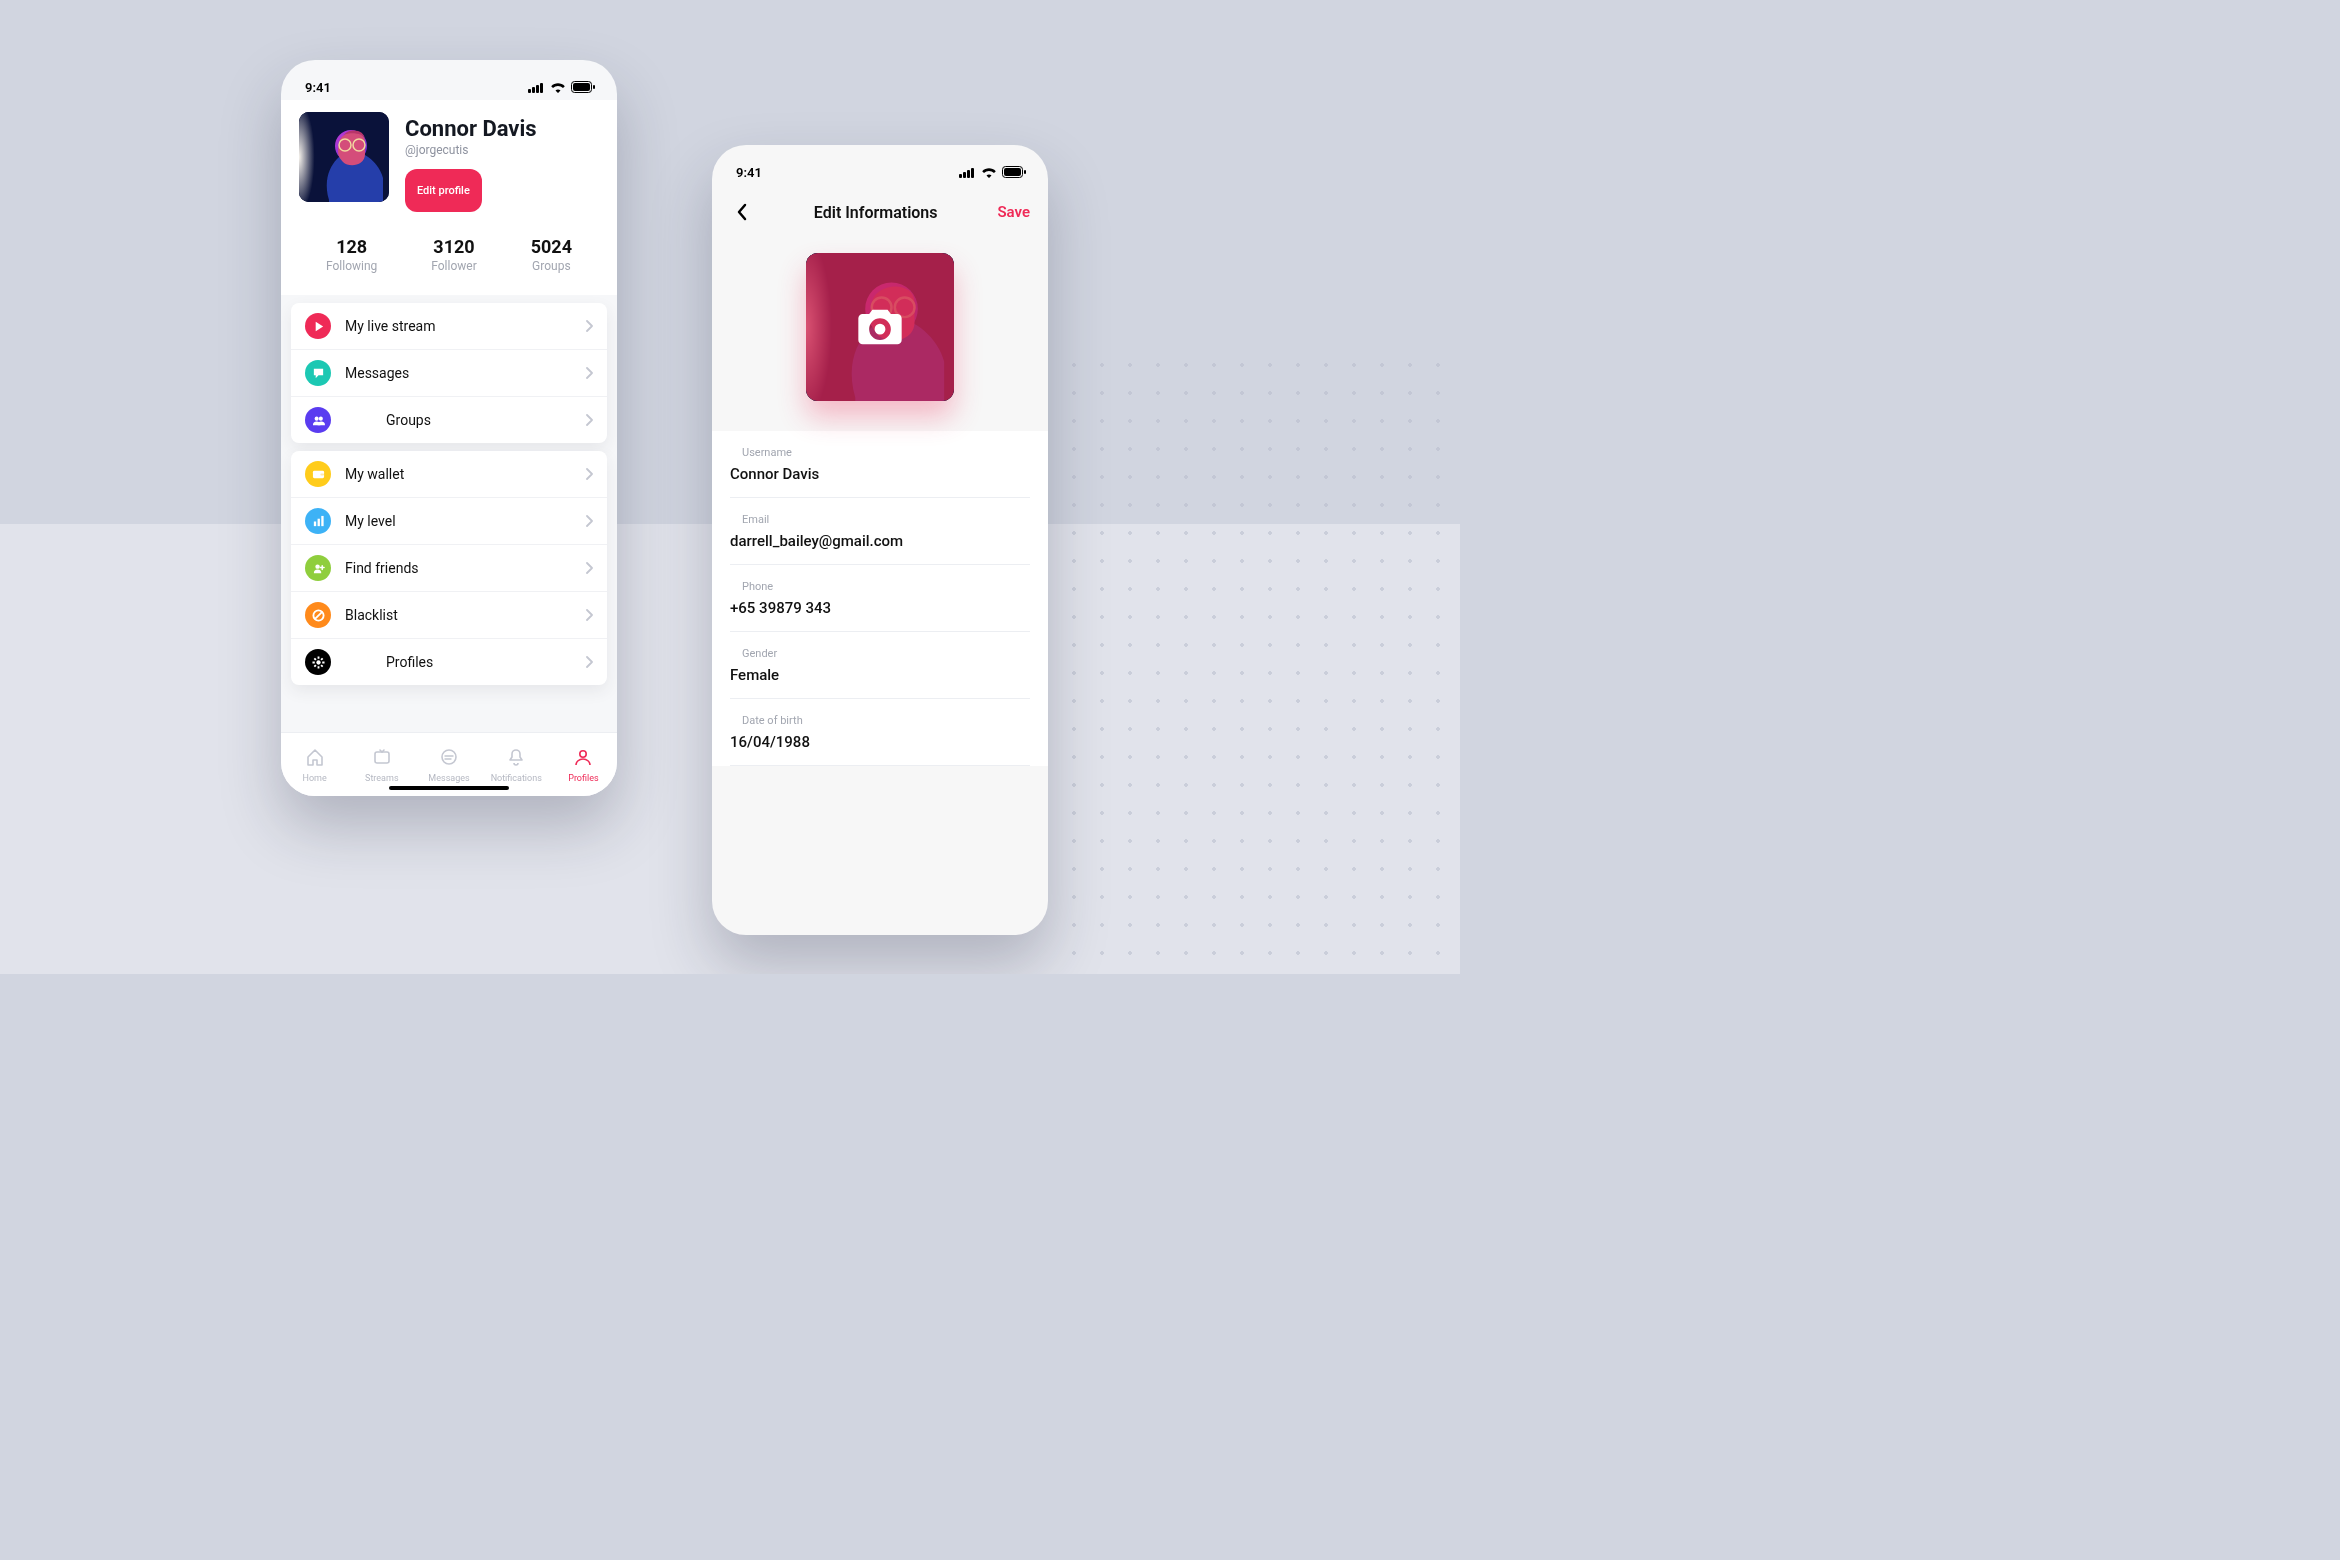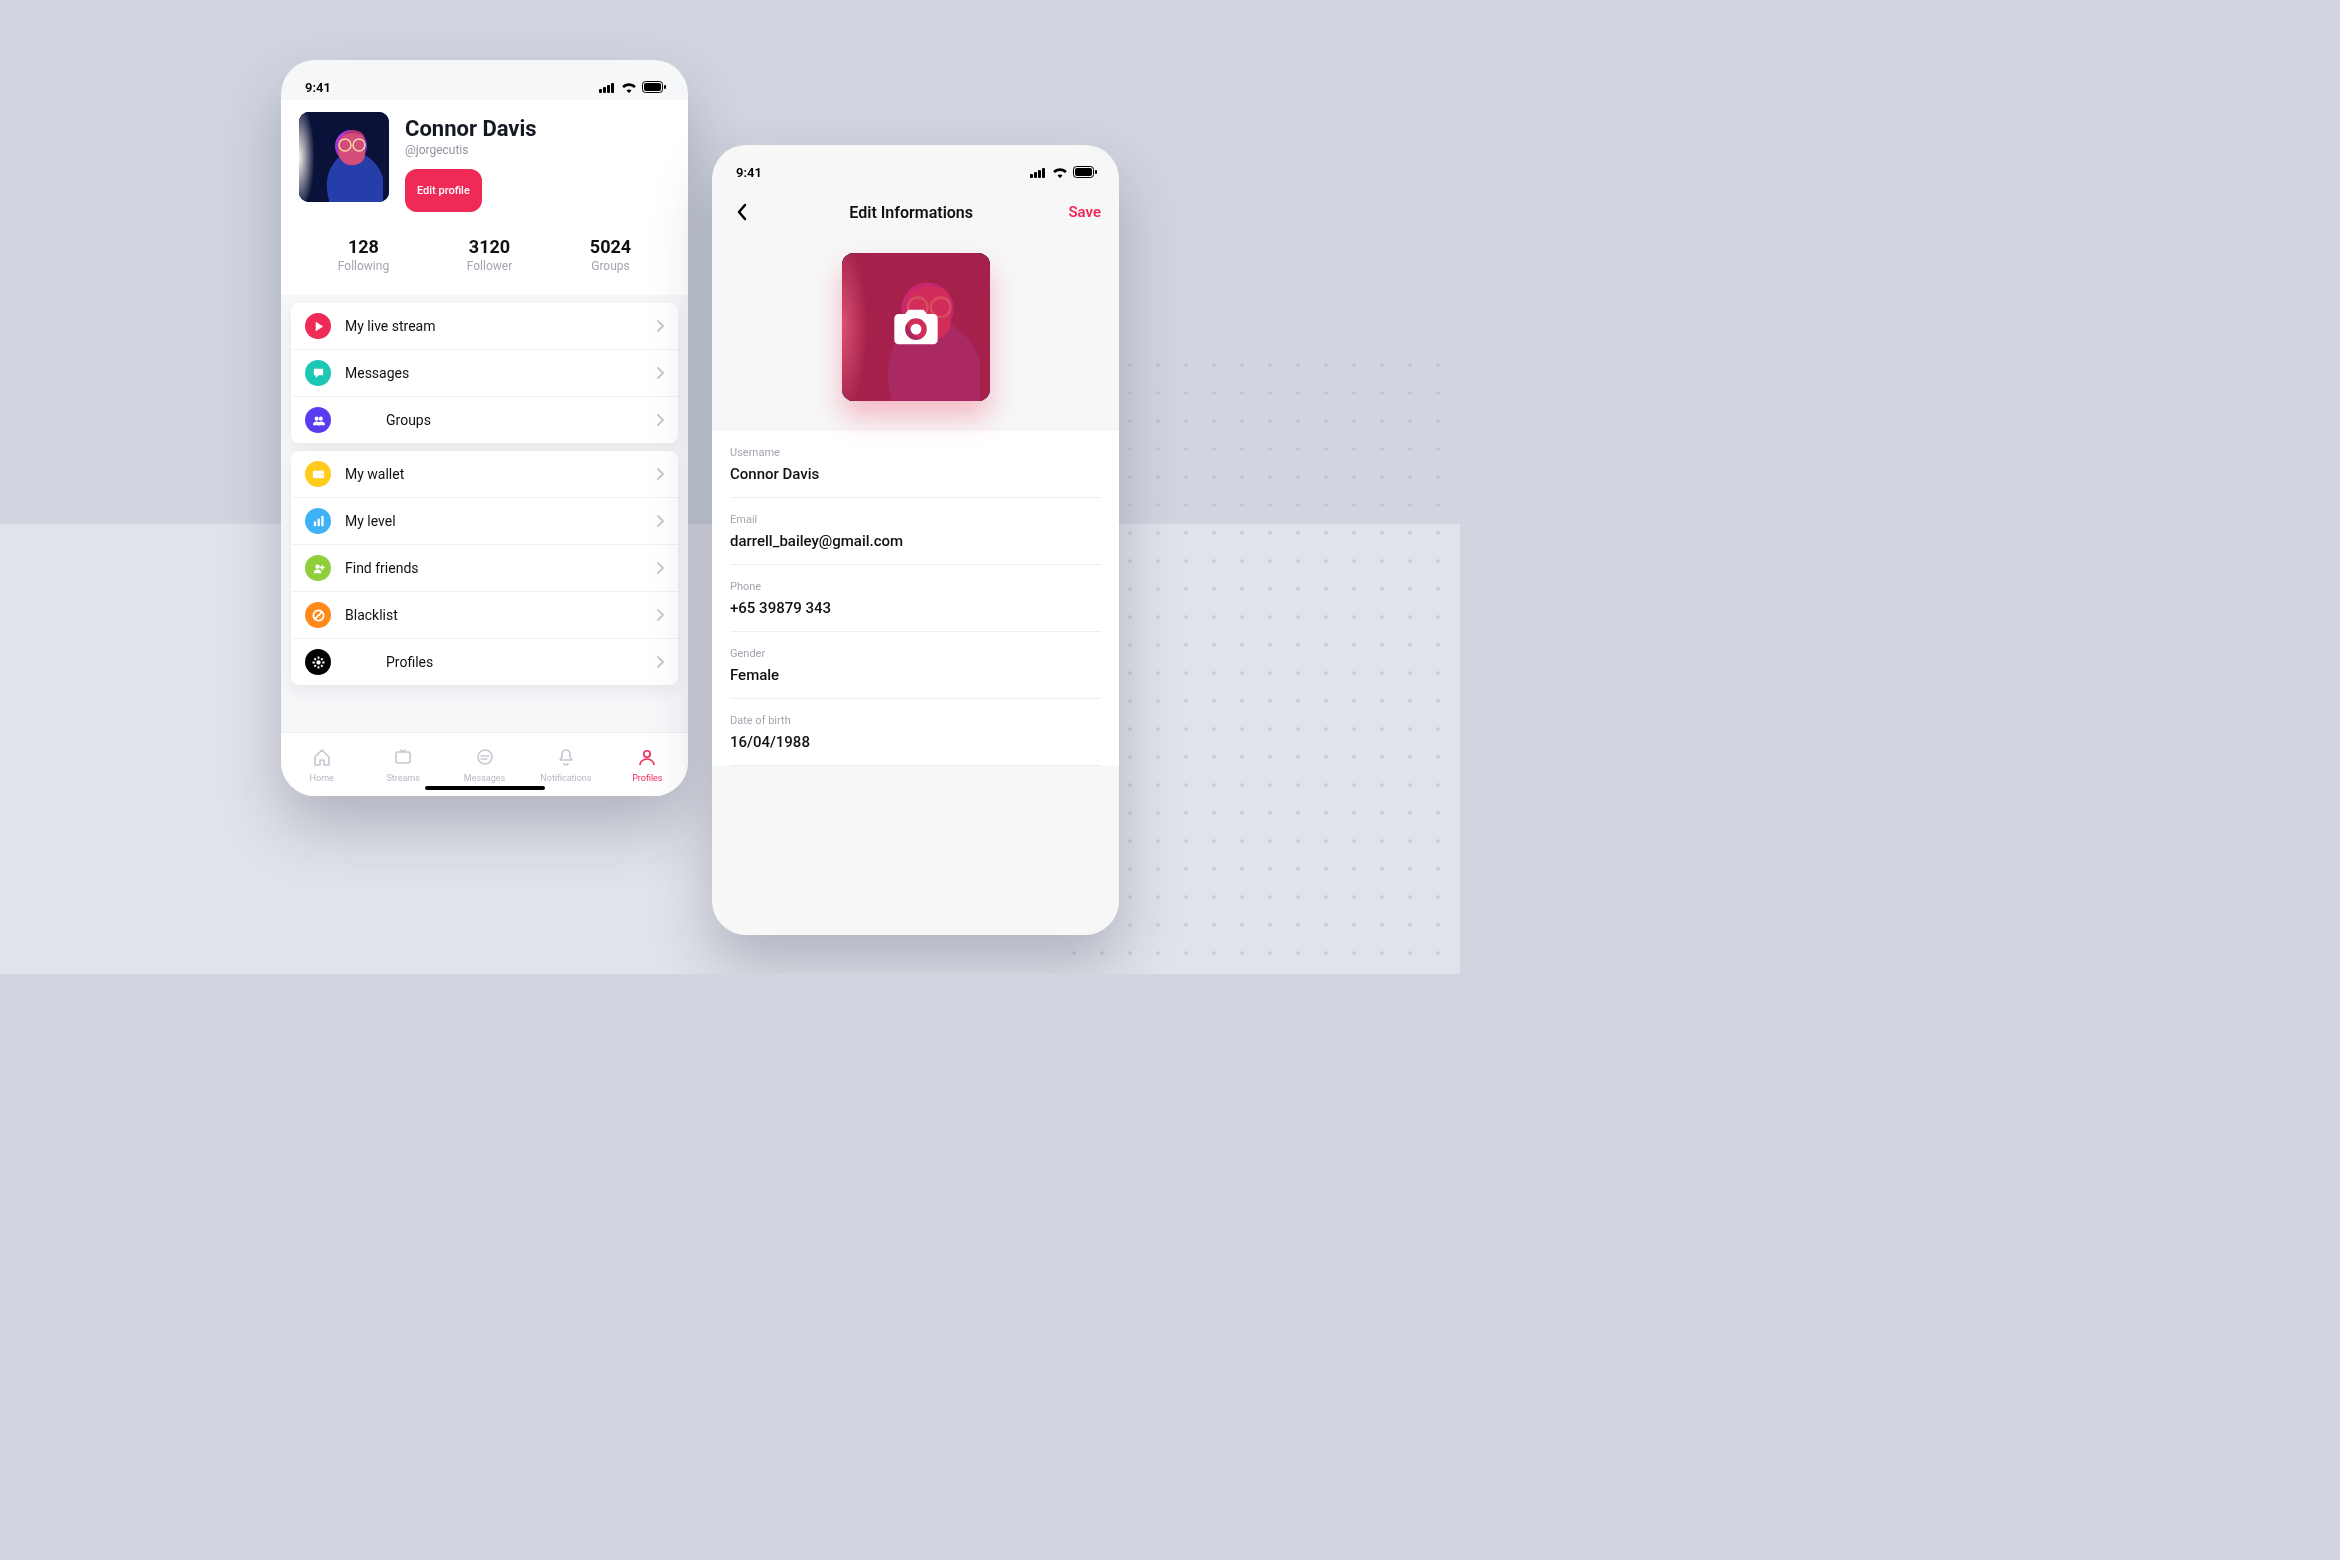--- a/index.html
+++ b/index.html
@@ -23,21 +23,21 @@
     right: 0; bottom: 0;
     width: 412px; height: 635px;
     background-image: radial-gradient(#b7bccc 2px, transparent 2px);
     background-size: 28px 28px;
     background-position: 12px 12px;
     opacity: 0.55;
   }
 
   .phone {
     position: absolute;
-    width: 407px;
+    width: 336px;
     border-radius: 34px;
     background: #fff;
     box-shadow: 0 30px 60px rgba(30,36,60,0.25);
     overflow: hidden;
   }
   #phone-1 {
     left: 281px;
     top: 60px;
     height: 736px;
     background: #f6f7f9;
@@ -189,21 +189,21 @@
   .photo-overlay svg { width: 52px; height: 52px; fill: #fff; }
 
   .form-area {
     background: #fff;
     padding: 0 18px;
   }
   .field {
     padding: 15px 0 14px 0;
     border-bottom: 1px solid #eceef2;
   }
-  .field-l { font-size: 11px; color: #a2a6b0; }
+  .field-l { font-size: 11px; color: #a2a6b0; margin-left: 12px; }
   .field-v { font-size: 15px; color: #111; font-weight: 500; margin-top: 6px; }
 </style>
 </head>
 <body>
 
 <div class="bottom-half"></div>
 <div class="dotgrid"></div>
 
 <div id="phone-1" class="phone">
   <div class="status-bar">

